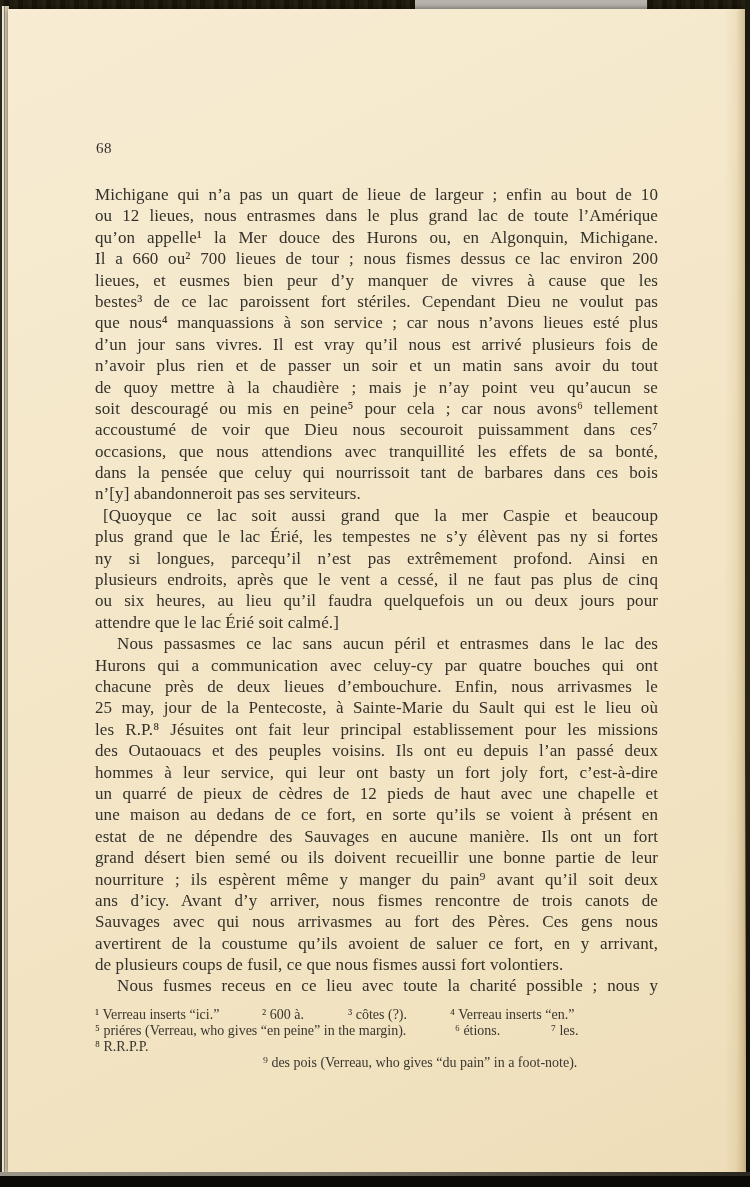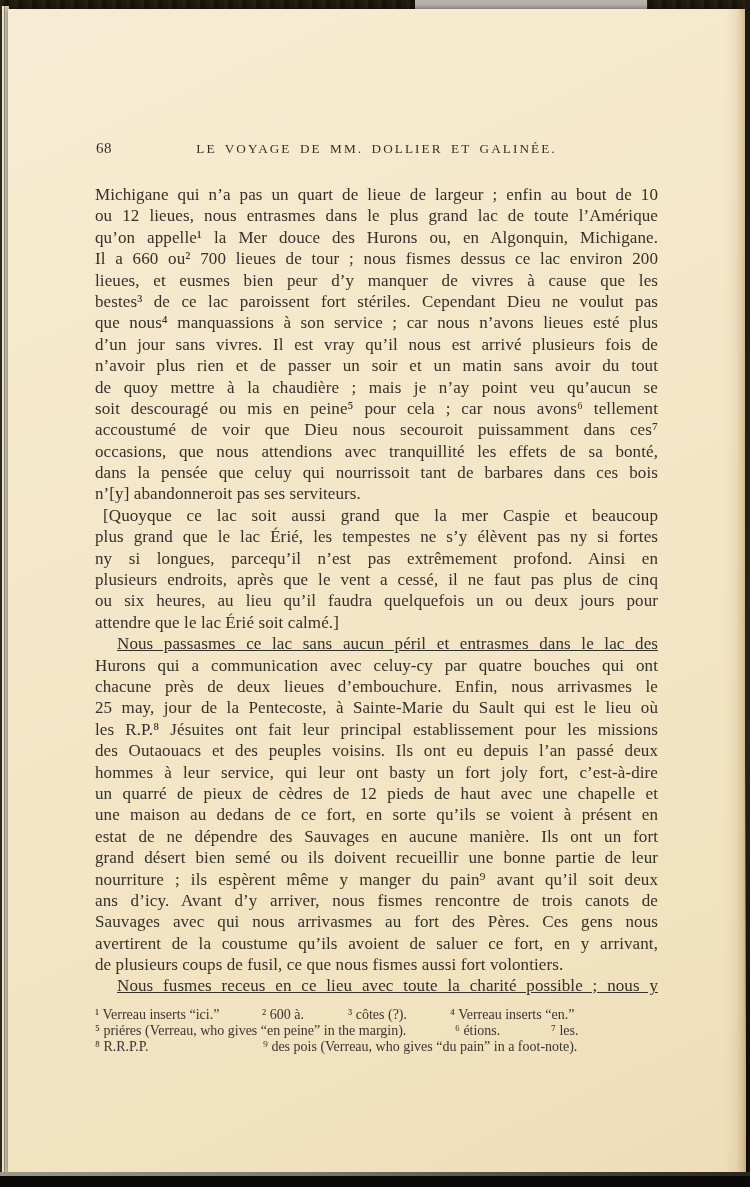--- a/index.html
+++ b/index.html
@@ -86,50 +86,49 @@
     position:absolute;left:0;top:175px;width:563px;
     font-size:17px;
   }
   .line{
     height:21.4px;line-height:21.4px;
     text-align:justify;text-align-last:justify;
     white-space:normal;overflow:visible;
     letter-spacing:.1px;
   }
   .line.end{text-align-last:left;}
-  .para.ind  .line:first-child{text-indent:22px;text-decoration:underline;}
+  .para.ind  .line:first-child{text-indent:22px;}
   .para.ind-sm .line:first-child{text-indent:8px;}
 
   .footnotes{
     position:absolute;left:0;top:998px;width:563px;
     font-size:14px;color:#3a362f;
   }
   .fnline{position:relative;height:15.8px;line-height:15.8px;}
   .fnline .seg{position:absolute;left:0;top:0;white-space:nowrap;}
   .fn1 .seg2{left:167px;}
   .fn1 .seg3{left:253px;}
   .fn1 .seg4{left:355px;}
   .fn2 .seg2{left:360px;}
   .fn2 .seg3{left:456px;}
-  .fn3 .seg2{left:168px;}
+  .fn3 .seg2{left:168px;margin-top:16px;}
 </style>
 </head>
 <body>
 
 <div class="scene">
   <div class="surround-top"></div>
   <div class="gray-patch"></div>
   <div class="page-stack-left"></div>
 
   <div class="page">
     <div class="content">
 
       <div class="header-row">
         <span class="page-number">68</span>
-        <span class="running-title">LE VOYAGE DE MM. DOLLIER ET GALINÉE.</span>
       </div>
 
       <div class="body-text">
           <div class="para">
             <div class="line">Michigane qui n’a pas un quart de lieue de largeur ; enfin au bout de 10</div>
             <div class="line">ou 12 lieues, nous entrasmes dans le plus grand lac de toute l’Amérique</div>
             <div class="line">qu’on appelle¹ la Mer douce des Hurons ou, en Algonquin, Michigane.</div>
             <div class="line">Il a 660 ou² 700 lieues de tour ; nous fismes dessus ce lac environ 200</div>
             <div class="line">lieues, et eusmes bien peur d’y manquer de vivres à cause que les</div>
             <div class="line">bestes³ de ce lac paroissent fort stériles.  Cependant Dieu ne voulut pas</div>

